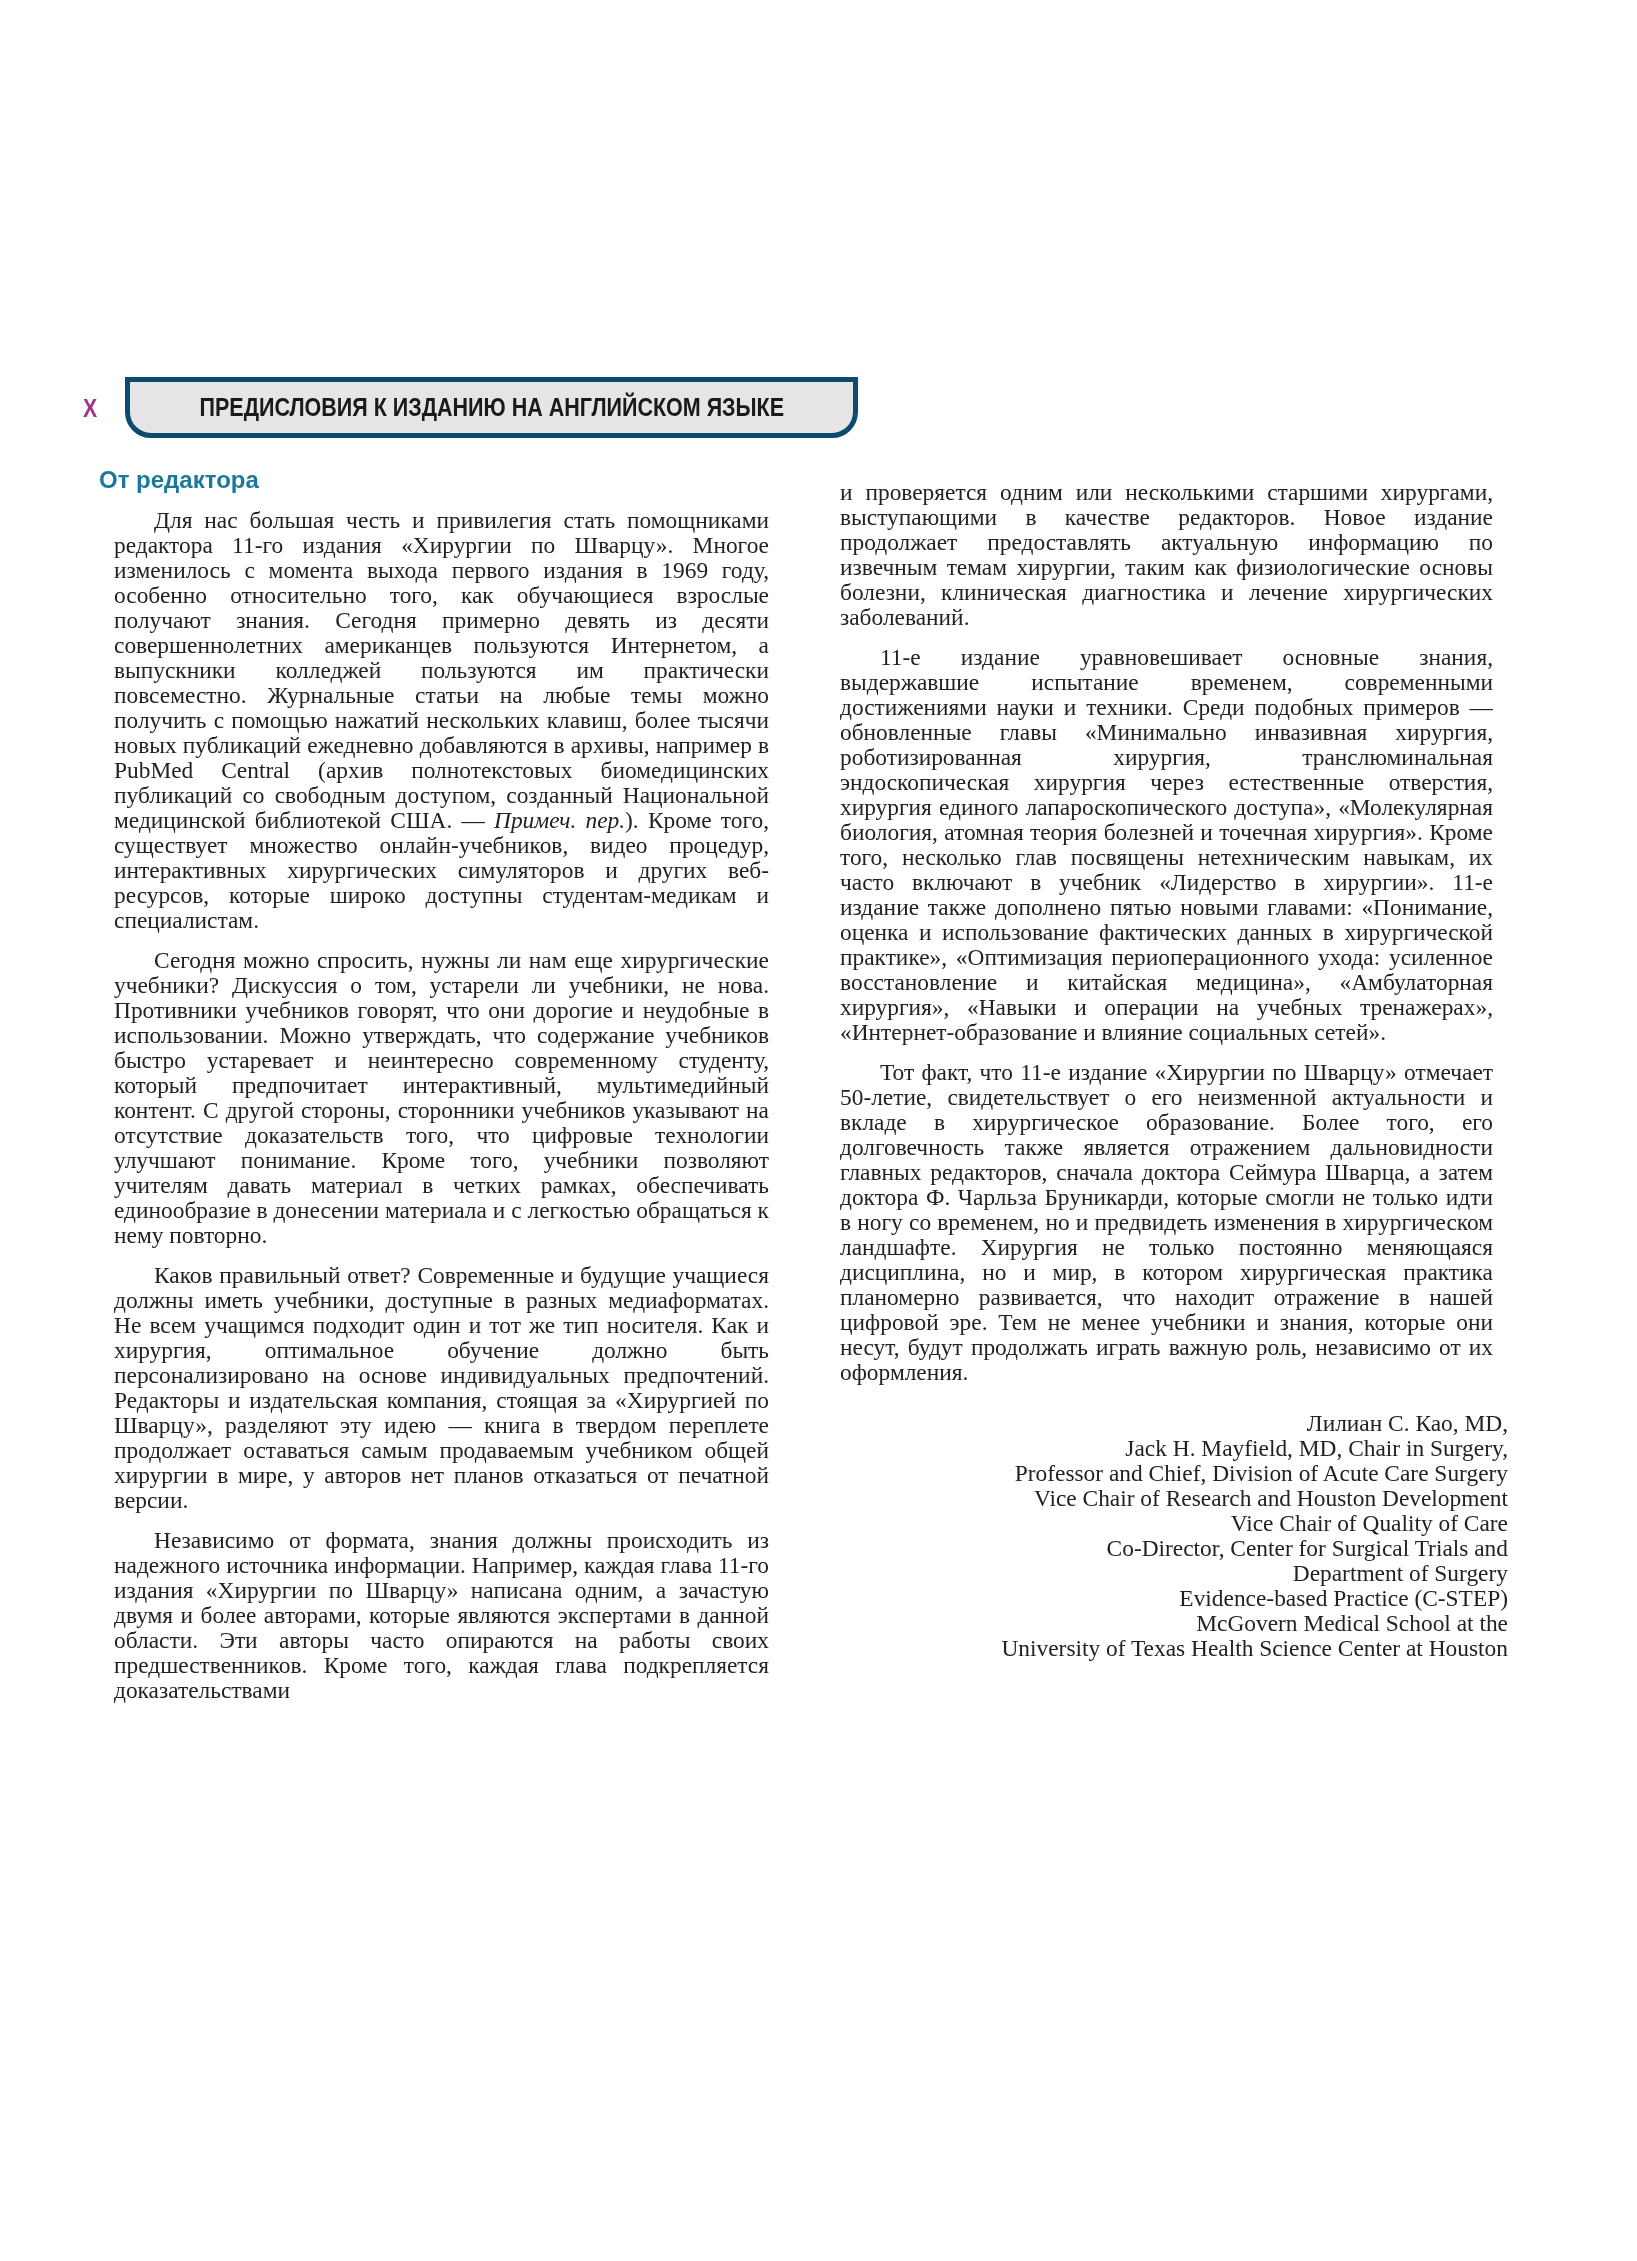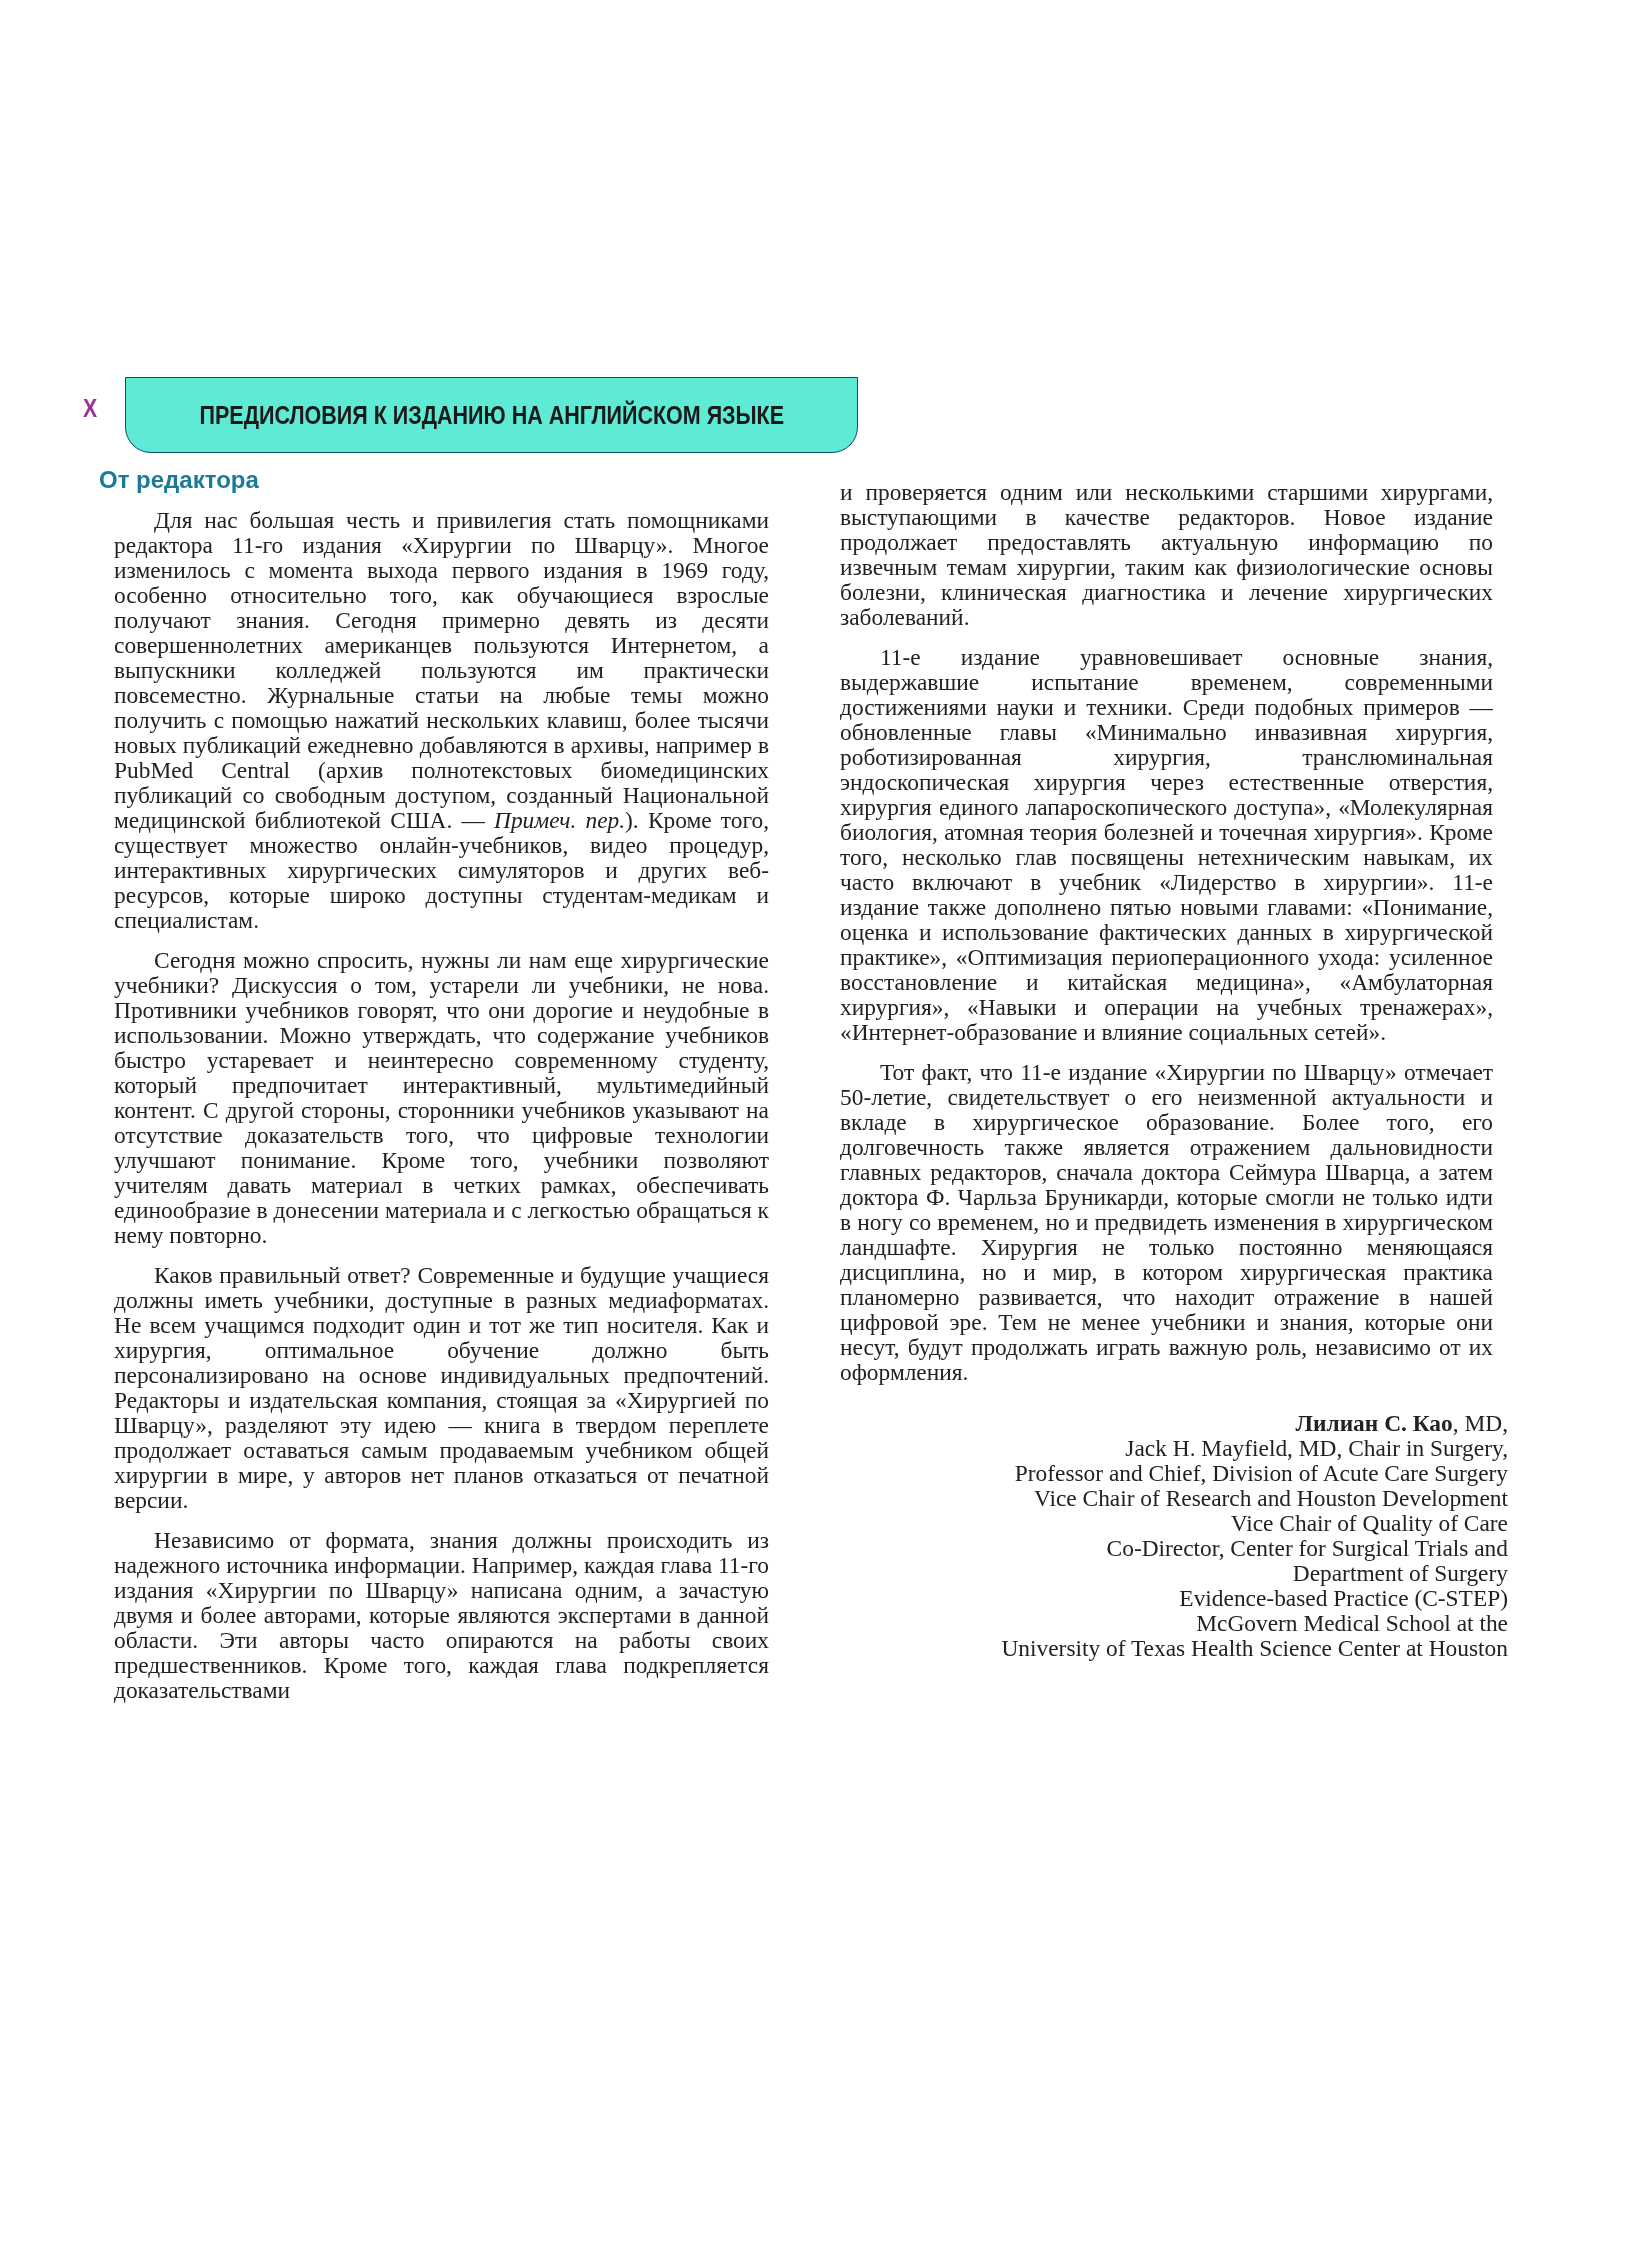--- a/index.html
+++ b/index.html
@@ -5,23 +5,23 @@
   html, body { margin: 0; padding: 0; background: #ffffff; }
   body { width: 1638px; height: 2261px; position: relative; overflow: hidden; }
   .page { position: absolute; left: 0; top: 0; width: 1638px; height: 2261px; }
 
   .page-number {
     position: absolute; left: 83px; top: 394px;
     font-family: "Liberation Sans", sans-serif; font-weight: bold;
     font-size: 25px; color: #9a3591; transform: scaleX(0.85); transform-origin: left;
   }
   .running-head {
-    position: absolute; left: 125px; top: 377px; width: 733px; height: 76px;
+    position: absolute; left: 125px; top: 377px; width: 733px; height: 61px;
     box-sizing: border-box;
-    background: #5eead4; border: 1px solid #0c4a6e;
+    background: #e5e5e5; border: 5px solid #0c4a6e;
     border-top-left-radius: 0; border-bottom-left-radius: 26px;
     border-top-right-radius: 0; border-bottom-right-radius: 26px;
     display: flex; align-items: center; justify-content: center;
   }
   .running-head span {
     font-family: "Liberation Sans", sans-serif; font-weight: bold;
     font-size: 25px; color: #1a1a1a; letter-spacing: 0px;
     display: inline-block; transform: scaleX(0.86); white-space: nowrap;
   }
 
@@ -36,21 +36,21 @@
   .col p.noindent { text-indent: 0; }
   .section-title {
     font-family: "Liberation Sans", sans-serif; font-weight: bold;
     font-size: 24px; line-height: 30px; color: #1b7a99; margin: 0 0 3px 0;
     height: 28px;
   }
   em { font-style: italic; }
 
   .signature { margin-top: 26px; text-align: right; }
   .signature div { text-align: right; text-indent: 0; }
-  .signature b { font-weight: bold; margin-top: 48px; }
+  .signature b { font-weight: normal; margin-top: 48px; }
 </style>
 </head>
 <body>
 
 <div class="page">
 
   <div class="page-number">X</div>
 
   <div class="running-head">
     <span>ПРЕДИСЛОВИЯ К ИЗДАНИЮ НА АНГЛИЙСКОМ ЯЗЫКЕ</span>

